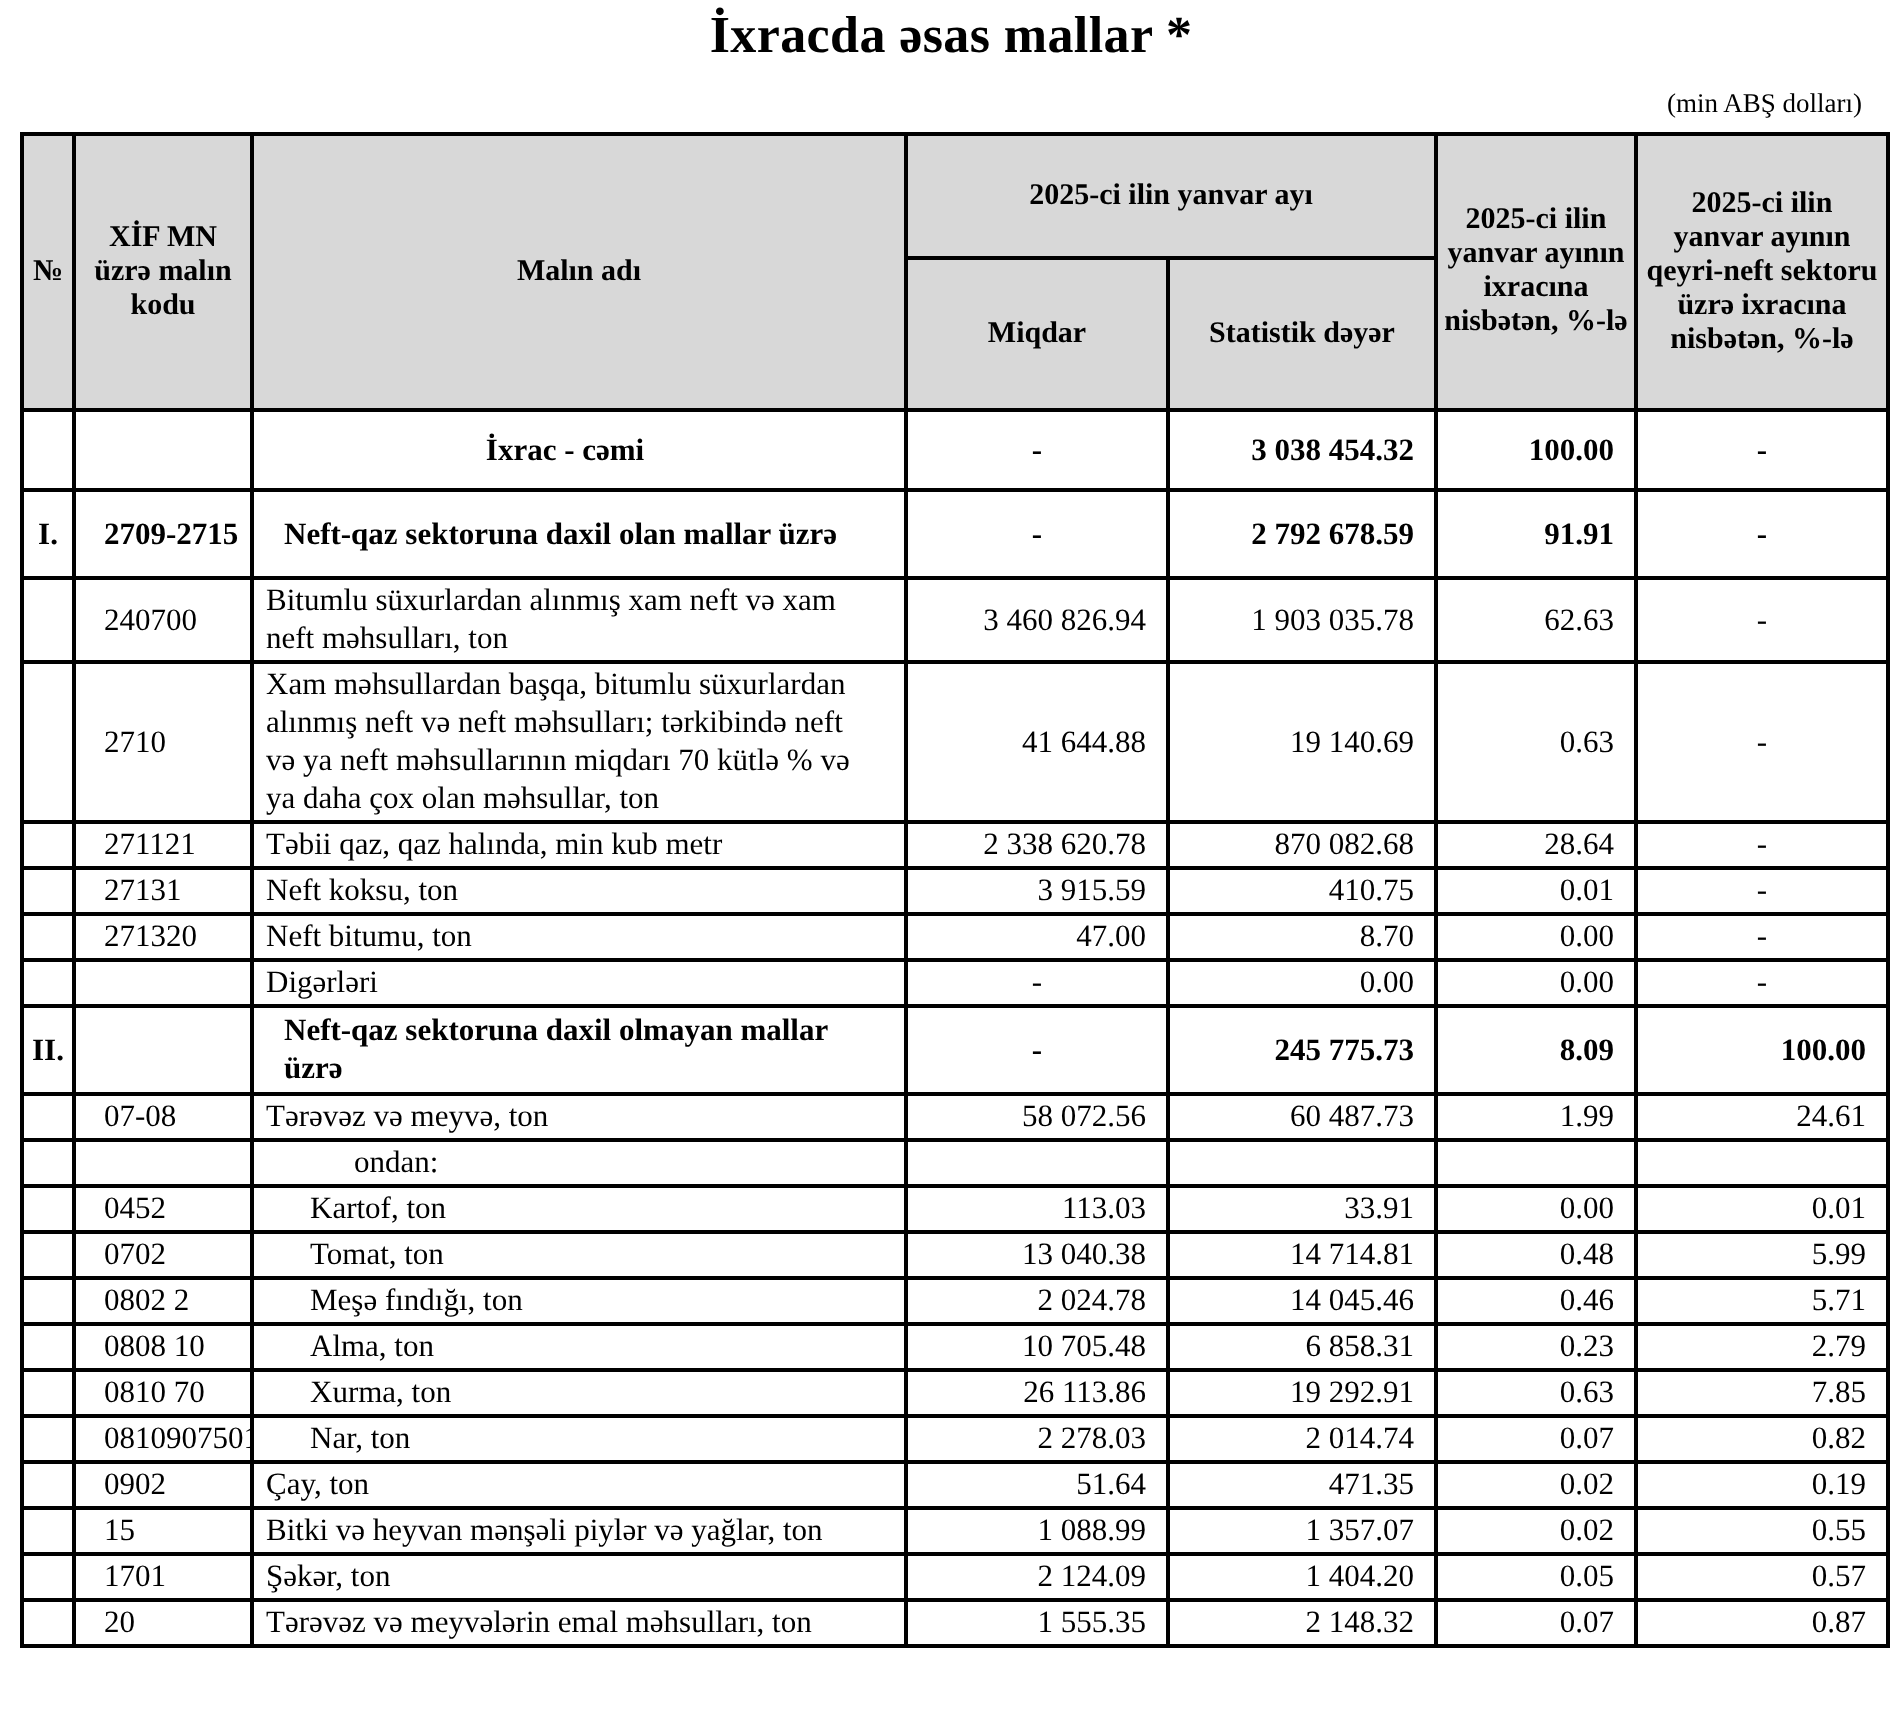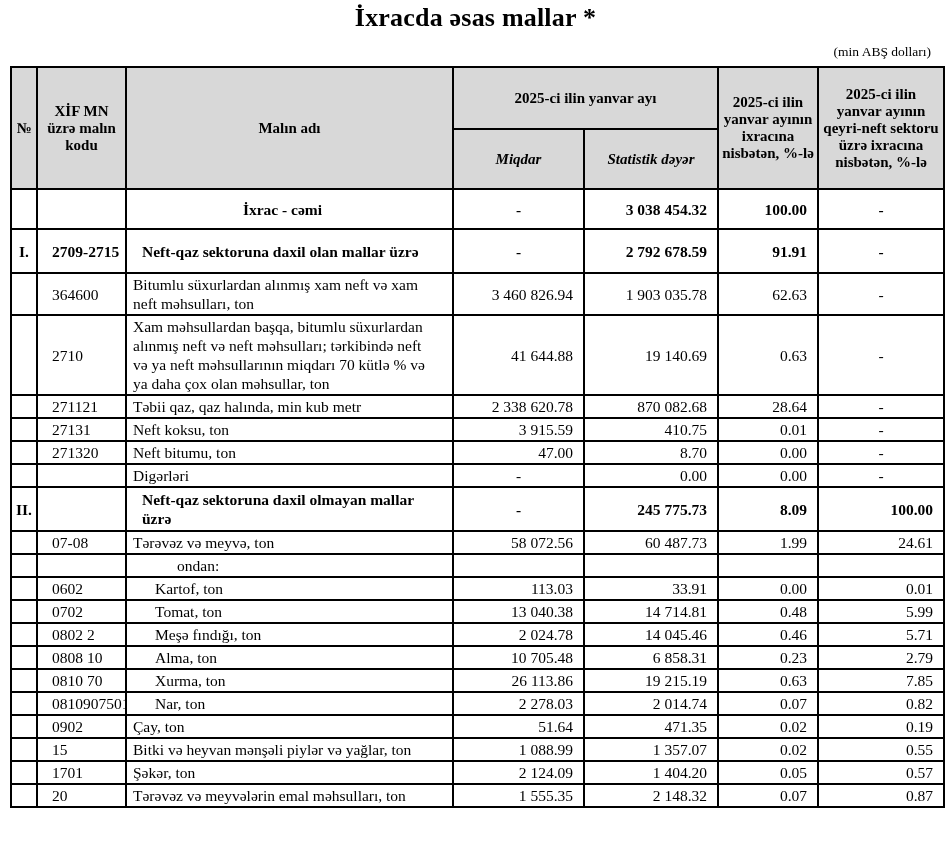--- a/index.html
+++ b/index.html
@@ -28,21 +28,21 @@
   table.main-table th, table.main-table td{
     border:2px solid var(--border);
     overflow:hidden;
   }
   thead th{
     background:var(--header-bg);
     font-weight:bold;font-size:15px;line-height:17px;
     text-align:center;vertical-align:middle;padding:2px 3px;
   }
   thead tr.h-top th{height:62px;}
-  thead tr.h-sub th{height:60px;font-style:italic;}
+  thead tr.h-sub th{height:76px;}
   tbody td{
     font-size:15.5px;line-height:19px;vertical-align:middle;
     padding:1px 2px;height:23px;background:#ffffff;
   }
   td.c-no{text-align:center;font-weight:bold;padding:1px 1px;}
   td.c-code{text-align:left;padding-left:14px;}
   td.c-name{text-align:left;padding-left:6px;padding-right:16px;margin-left:12px;}
   td.num{text-align:right;padding-right:10px;}
   td.dash{text-align:center;font-weight:bold;}
   tr.r-total td{font-weight:bold;height:40px;}
@@ -97,21 +97,21 @@
         <td class="c-no">I.</td>
         <td class="c-code">2709-2715</td>
         <td class="c-name">Neft-qaz sektoruna daxil olan mallar üzrə</td>
         <td class="c-miqdar dash">-</td>
         <td class="c-value num">2 792 678.59</td>
         <td class="c-pct1 num">91.91</td>
         <td class="c-pct2 dash">-</td>
       </tr>
       <tr class="r-item">
         <td class="c-no"></td>
-        <td class="c-code">364600</td>
+        <td class="c-code">240700</td>
         <td class="c-name">Bitumlu süxurlardan alınmış xam neft və xam neft məhsulları, ton</td>
         <td class="c-miqdar num">3 460 826.94</td>
         <td class="c-value num">1 903 035.78</td>
         <td class="c-pct1 num">62.63</td>
         <td class="c-pct2 dash">-</td>
       </tr>
       <tr class="r-item">
         <td class="c-no"></td>
         <td class="c-code">2710</td>
         <td class="c-name">Xam məhsullardan başqa, bitumlu süxurlardan alınmış neft və neft məhsulları; tərkibində neft və ya neft məhsullarının miqdarı 70 kütlə % və ya daha çox olan məhsullar, ton</td>
@@ -178,21 +178,21 @@
         <td class="c-no"></td>
         <td class="c-code"></td>
         <td class="c-name">ondan:</td>
         <td class="c-miqdar num"></td>
         <td class="c-value num"></td>
         <td class="c-pct1 num"></td>
         <td class="c-pct2 num"></td>
       </tr>
       <tr class="r-subitem">
         <td class="c-no"></td>
-        <td class="c-code">0602</td>
+        <td class="c-code">0452</td>
         <td class="c-name">Kartof, ton</td>
         <td class="c-miqdar num">113.03</td>
         <td class="c-value num">33.91</td>
         <td class="c-pct1 num">0.00</td>
         <td class="c-pct2 num">0.01</td>
       </tr>
       <tr class="r-subitem">
         <td class="c-no"></td>
         <td class="c-code">0702</td>
         <td class="c-name">Tomat, ton</td>
@@ -217,21 +217,21 @@
         <td class="c-miqdar num">10 705.48</td>
         <td class="c-value num">6 858.31</td>
         <td class="c-pct1 num">0.23</td>
         <td class="c-pct2 num">2.79</td>
       </tr>
       <tr class="r-subitem">
         <td class="c-no"></td>
         <td class="c-code">0810 70</td>
         <td class="c-name">Xurma, ton</td>
         <td class="c-miqdar num">26 113.86</td>
-        <td class="c-value num">19 215.19</td>
+        <td class="c-value num">19 292.91</td>
         <td class="c-pct1 num">0.63</td>
         <td class="c-pct2 num">7.85</td>
       </tr>
       <tr class="r-subitem">
         <td class="c-no"></td>
         <td class="c-code">0810907501</td>
         <td class="c-name">Nar, ton</td>
         <td class="c-miqdar num">2 278.03</td>
         <td class="c-value num">2 014.74</td>
         <td class="c-pct1 num">0.07</td>

